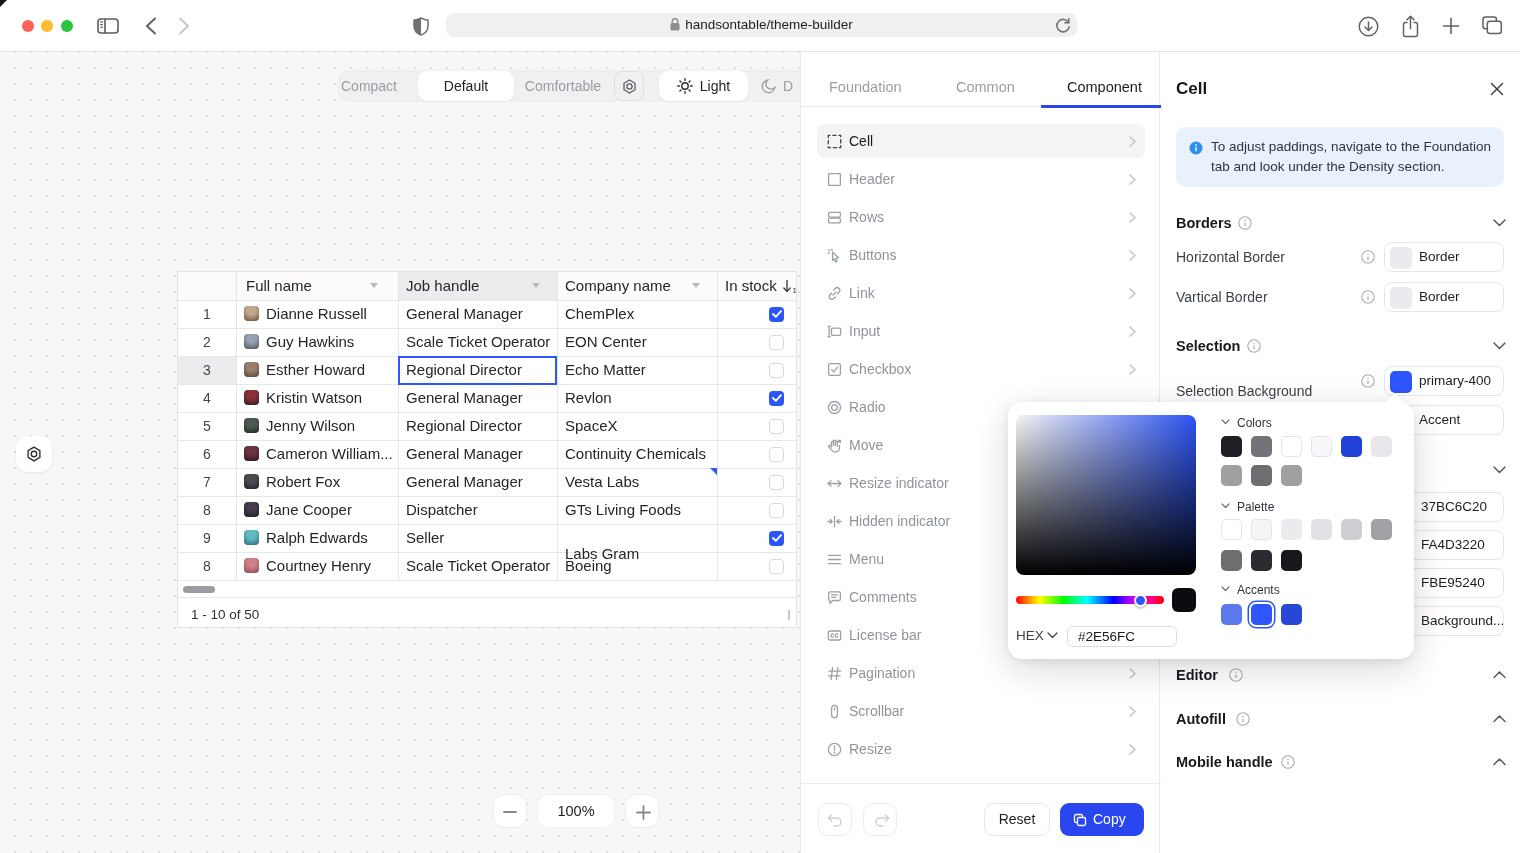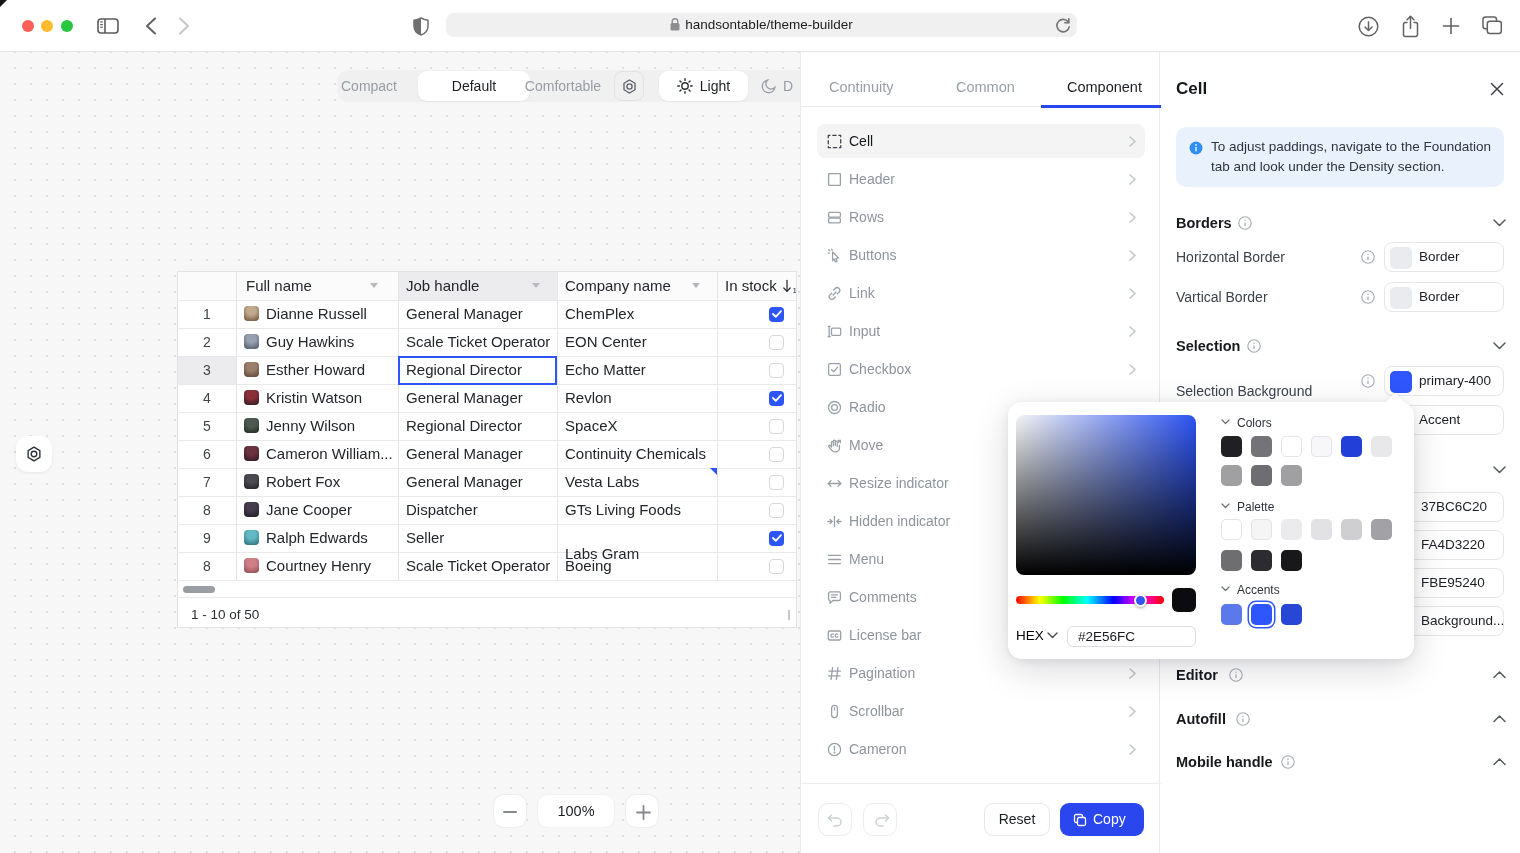--- a/index.html
+++ b/index.html
@@ -93,21 +93,21 @@
     </svg>
   <svg class="abs" style="left:1482px;top:16px" width="21" height="19" viewBox="0 0 21 19" fill="none" stroke="#626265" stroke-width="1.5">
       <rect x="1" y="1" width="13.5" height="11.8" rx="2.5"></rect>
       <rect x="5.3" y="5.2" width="14" height="12.3" rx="2.5" fill="#fff"></rect>
     </svg>
 </div>
 <div id="wedge"></div>
 <div id="preview">
   <div id="segbar">
     <span class="segtxt" style="left:0;width:64px;text-align:center">Compact</span>
-    <div class="pill" style="left:81px;width:112px">Default</div>
+    <div class="pill" style="left:81px;width:96px">Default</div>
     <span class="segtxt" style="left:180px;width:92px;text-align:center">Comfortable</span>
     <div class="abs" style="left:277px;top:1px;width:30px;height:30px;border:1px solid #e2e2e4;border-radius:8px">
       <svg class="abs" style="left:6.5px;top:6.5px" width="15" height="15" viewBox="0 0 15 15" fill="none" stroke="#5a5f66" stroke-width="1.3">
           <path d="M7.5 1 L13 4.25 V10.75 L7.5 14 L2 10.75 V4.25 Z"></path>
           <circle cx="7.5" cy="7.5" r="2.6"></circle>
         </svg>
     </div>
     <div class="pill" style="left:322px;width:89px">
       <svg style="display:inline-block;vertical-align:-3px;margin-right:7px" width="16" height="16" viewBox="0 0 16 16" fill="none" stroke="#2b2e33" stroke-width="1.4" stroke-linecap="round">
           <circle cx="8" cy="8" r="3.2"></circle>
@@ -270,21 +270,21 @@
     <div class="chk off" style="top:286.5px"></div>
     <div class="abs" style="left:220px;top:84px;width:159px;height:29px;border:2px solid #2e56fc"></div>
     <div class="abs" style="left:532px;top:196px;width:0;height:0;border-top:7px solid #2e56fc;border-left:7px solid transparent"></div>
     <div class="abs" style="left:5px;top:314px;width:32px;height:7px;background:#9a9da2;border-radius:4px"></div>
     <div class="hline" style="top:325px"></div>
     <div class="cell" style="left:13px;top:325px;width:200px;line-height:36px;font-size:13.5px;color:#2c2f34">1 - 10 of 50</div>
     <div class="abs" style="left:610px;top:338px;width:2px;height:10px;background:#c6c8cc"></div>
   </div>
 </div>
 <div id="midpanel">
-  <span class="abs" style="left:28px;top:27px;width:64px;text-align:center;font-size:14.5px;color:#999ea5">Continuity</span>
+  <span class="abs" style="left:28px;top:27px;width:64px;text-align:center;font-size:14.5px;color:#999ea5">Foundation</span>
   <span class="abs" style="left:155px;top:27px;width:50px;text-align:center;font-size:14.5px;color:#999ea5">Common</span>
   <span class="abs" style="left:266px;top:27px;width:68px;text-align:center;font-size:14.5px;color:#191c20">Component</span>
   <div class="abs" style="left:0;top:54px;width:360px;height:1px;background:#eaeaec"></div>
   <div class="abs" style="left:240px;top:53px;width:120px;height:2.5px;background:#2946ec"></div>
   <div class="mitem" style="top:72px;background:#f4f4f5;">
       <svg class="abs" style="left:10px;top:10px" width="15" height="15" viewBox="0 0 14 14" fill="none" stroke="#3f444b" stroke-width="1.2" stroke-linecap="round" stroke-linejoin="round">
         <rect x="1.2" y="1.2" width="11.6" height="11.6" stroke-dasharray="3.1 2.6" stroke-dashoffset="1.5"></rect>
       </svg>
       <span class="mlabel" style="color:#17191d">Cell</span>
       <svg class="chev" width="7" height="11" viewBox="0 0 7 11" fill="none" stroke="#c2c5ca" stroke-width="1.6" stroke-linecap="round" stroke-linejoin="round">
@@ -454,21 +454,21 @@
       <svg class="chev" width="7" height="11" viewBox="0 0 7 11" fill="none" stroke="#c2c5ca" stroke-width="1.6" stroke-linecap="round" stroke-linejoin="round">
         <polyline points="1,1 6,5.5 1,10"></polyline>
       </svg>
     </div>
   <div class="mitem" style="top:680px;">
       <svg class="abs" style="left:10px;top:10px" width="15" height="15" viewBox="0 0 14 14" fill="none" stroke="#9aa0a8" stroke-width="1.2" stroke-linecap="round" stroke-linejoin="round">
         <circle cx="7" cy="7" r="5.7"></circle>
         <line x1="7" y1="3.9" x2="7" y2="7.7"></line>
         <circle cx="7" cy="9.9" r="0.35" fill="#9aa0a8"></circle>
       </svg>
-      <span class="mlabel" style="">Cameron</span>
+      <span class="mlabel" style="">Resize</span>
       <svg class="chev" width="7" height="11" viewBox="0 0 7 11" fill="none" stroke="#c2c5ca" stroke-width="1.6" stroke-linecap="round" stroke-linejoin="round">
         <polyline points="1,1 6,5.5 1,10"></polyline>
       </svg>
     </div>
   <div class="abs" style="left:0;top:731px;width:360px;height:1px;background:#ececee"></div>
   <div class="abs" style="left:17px;top:751px;width:34px;height:33px;border:1px solid #ededef;border-radius:10px">
       <svg class="abs" style="left:8px;top:9px" width="16" height="14" viewBox="0 0 16 14" fill="none" stroke="#ccd0d5" stroke-width="1.5" stroke-linecap="round" stroke-linejoin="round">
         <path d="M4.5 2 L1.5 5 L4.5 8"></path>
         <path d="M1.8 5 H10 a4 4 0 0 1 0 8 H7"></path>
       </svg>
@@ -600,25 +600,25 @@
       <polyline points="1,6.5 6.5,1 12,6.5"></polyline>
     </svg>
 </div>
 <style>.psw{position:absolute;width:21px;height:21px;border-radius:5px;}</style>
 <div id="ptail"></div>
 <div id="popup">
   <div class="abs" style="left:8px;top:13px;width:180px;height:160px;border-radius:8px;background-image:linear-gradient(to top,#000 0%,rgba(0,0,0,0) 104%),linear-gradient(to right,#fff,#2e56fc)"></div>
   <div class="abs" style="left:8px;top:194px;width:148px;height:8px;border-radius:4px;background:linear-gradient(to right,#f00 0%,#ff0 16%,#0f0 32%,#0ff 48%,#00f 66%,#f0f 82%,#ff0060 94%,#f00 100%)"></div>
   <div class="abs" style="left:125.5px;top:191.5px;width:13px;height:13px;border-radius:50%;background:#2e56fc;border:2.5px solid #fff;box-shadow:0 1px 3px rgba(0,0,0,.35)"></div>
   <div class="abs" style="left:164px;top:186px;width:24px;height:24px;border-radius:6px;background:#0c0c10"></div>
-  <span class="abs" style="left:8px;top:226px;font-size:13.5px;color:#000000">HEX</span>
+  <span class="abs" style="left:8px;top:226px;font-size:13.5px;color:#404040">HEX</span>
   <svg class="abs" style="left:39px;top:230px" width="11" height="7" viewBox="0 0 11 7" fill="none" stroke="#44484e" stroke-width="1.4" stroke-linecap="round" stroke-linejoin="round">
       <polyline points="1,1 5.5,5.5 10,1"></polyline>
     </svg>
-  <div class="abs" style="left:59px;top:224px;width:129px;height:21px;border:1px solid #dcdee2;border-radius:6px;line-height:19px;font-size:13.5px;color:#17191d;padding-left:10px">#2E56FC</div>
+  <div class="abs" style="left:59px;top:224px;width:110px;height:21px;border:1px solid #dcdee2;border-radius:6px;line-height:19px;font-size:13.5px;color:#17191d;padding-left:10px">#2E56FC</div>
 <svg class="abs" style="left:213px;top:17px" width="9" height="6" viewBox="0 0 9 6" fill="none" stroke="#6a6f77" stroke-width="1.2" stroke-linecap="round" stroke-linejoin="round">
       <polyline points="1,1 4.5,4.5 8,1"></polyline>
     </svg>
     <span class="abs" style="left:229px;top:14px;font-size:12px;color:#2e333a">Colors</span>
 <span class="psw" style="left:213px;top:34px;background:#202024;"></span>
 <span class="psw" style="left:243px;top:34px;background:#737378;"></span>
 <span class="psw" style="left:273px;top:34px;background:#ffffff;box-shadow:inset 0 0 0 1px #e3e4e7;"></span>
 <span class="psw" style="left:303px;top:34px;background:#f7f7f9;box-shadow:inset 0 0 0 1px #e3e4e7;"></span>
 <span class="psw" style="left:333px;top:34px;background:#2240d8;"></span>
 <span class="psw" style="left:363px;top:34px;background:#e8e8ea;"></span>

